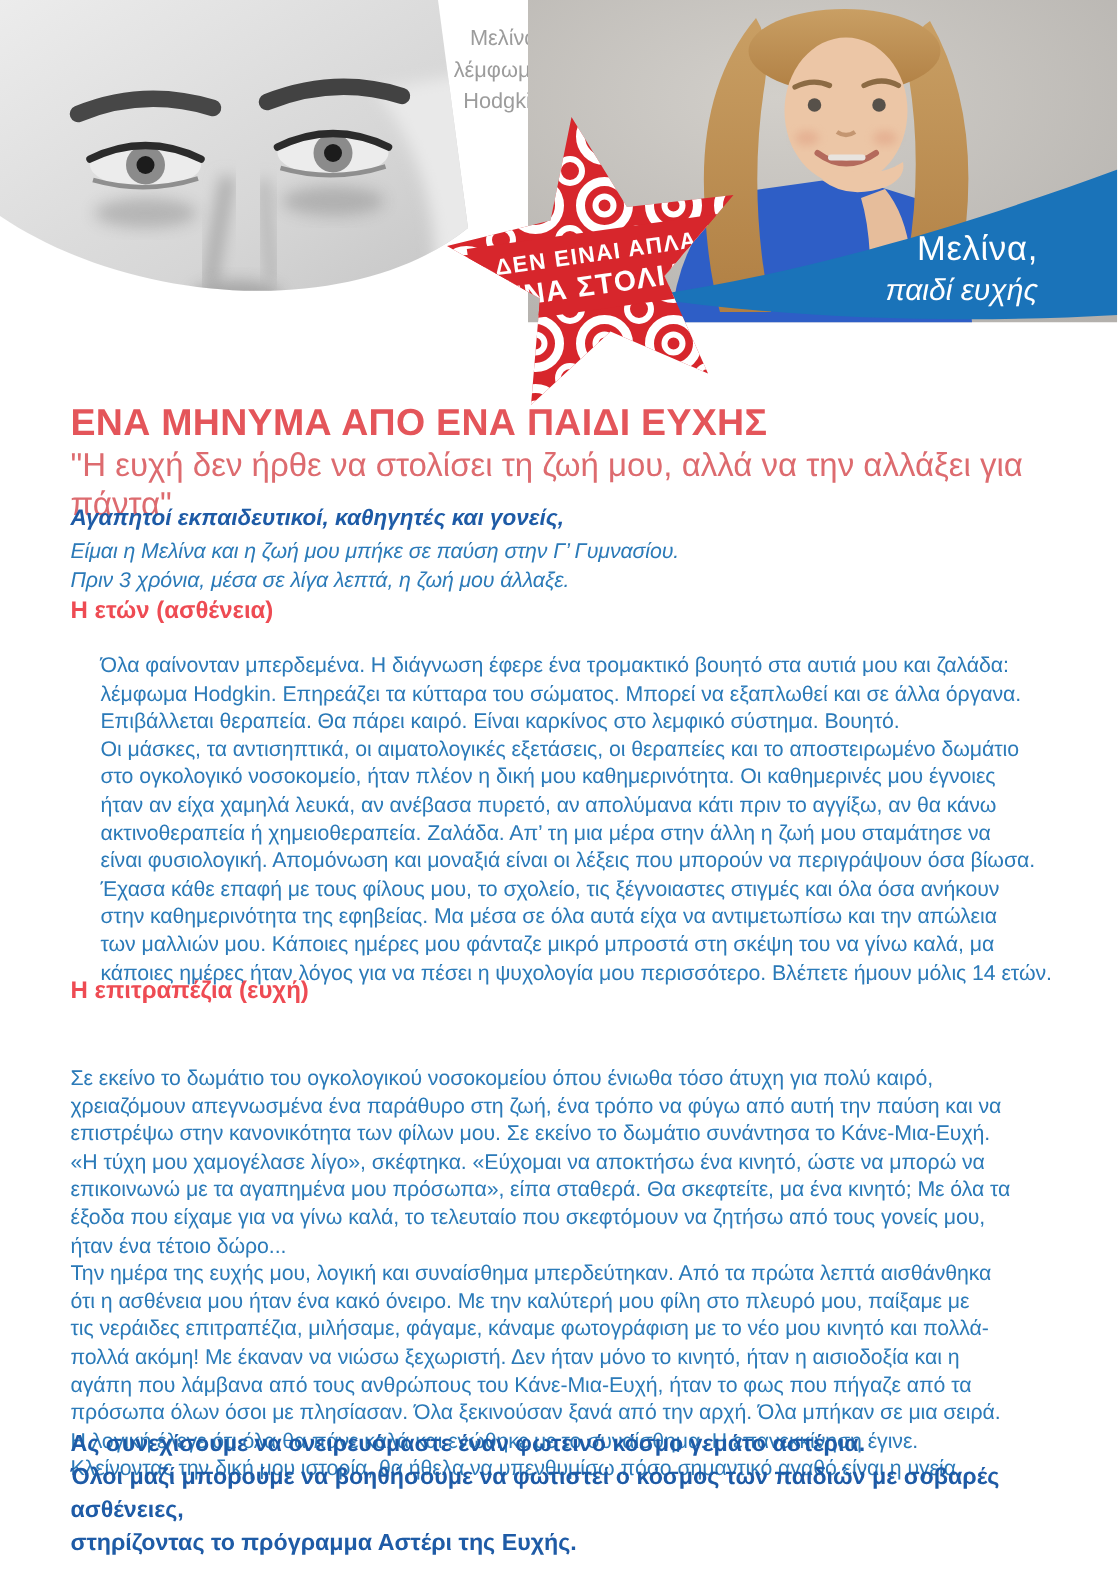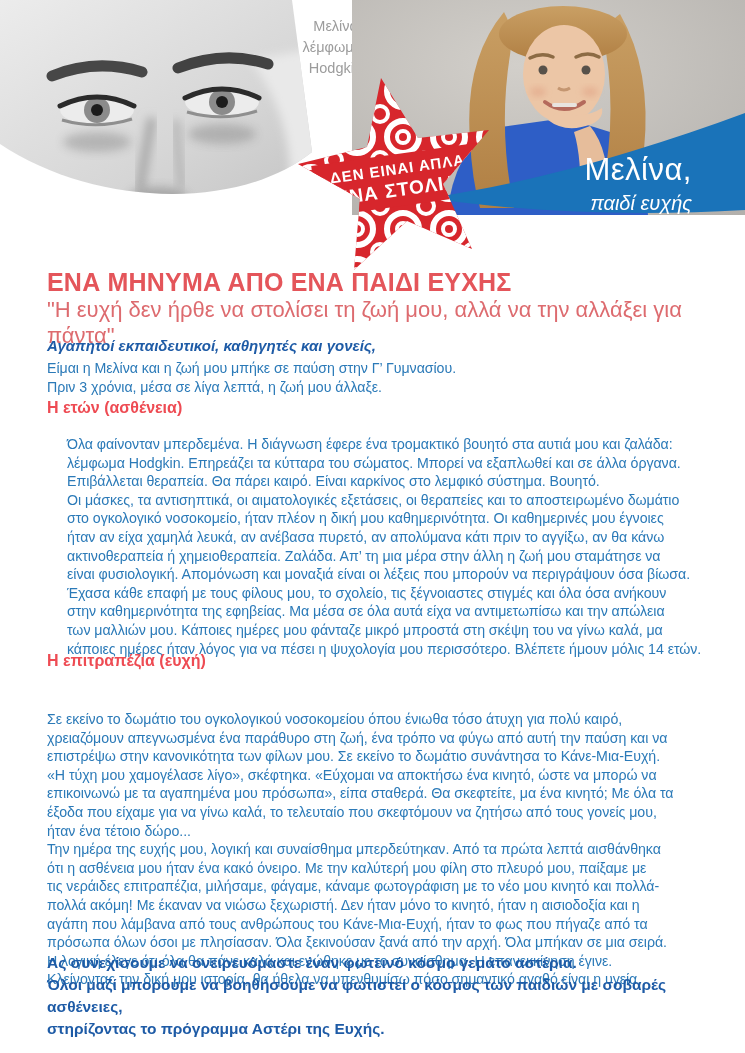--- a/index.html
+++ b/index.html
@@ -12,30 +12,30 @@
   .preline{white-space:pre-line;}
   
   #left-photo{left:0;top:0;}
   #photo-caption{
     left:240px;top:16px;width:122px;text-align:right;
     color:#9c9c9c;font-size:14.5px;line-height:21px;
   }
   #right-photo{left:352px;top:0;}
   #blue-ribbon{left:400px;top:100px;}
   #ribbon-text{right:53px;top:152px;width:260px;text-align:right;color:#ffffff;}
-  #ribbon-name{font-size:31px;letter-spacing:.5px;}
+  #ribbon-name{font-size:23px;letter-spacing:.5px;}
   #ribbon-subtitle{font-size:20px;font-style:italic;margin-top:4px;}
   #wish-star{left:288px;top:68px;}
   
   .article-col{left:47px;width:660px;}
   #page-title{top:268px;color:#e4555a;font-size:25px;font-weight:bold;letter-spacing:.2px;}
   #quote-subtitle{top:297px;color:#dd6b6f;font-size:22px;}
   #greeting{top:337px;color:#1e5ba6;font-size:15px;font-weight:bold;font-style:italic;}
   .bodytext{color:#2b7ab8;font-size:14.2px;line-height:18.6px;letter-spacing:-.05px;width:698px;}
-  #intro-text{top:359px;}
+  #intro-text{top:359px;font-style:italic;}
   .sect-head{color:#ee4b53;font-size:16px;font-weight:bold;}
   #section-1-heading{top:399px;}
   #section-1-body{top:435px;margin-left:20px;}
   #section-2-heading{top:652px;}
   #section-2-body{top:710px;}
   #closing-text{top:952px;color:#1e5ba6;font-size:15.5px;font-weight:bold;line-height:22px;width:698px;}
   #signature{top:1020px;color:#2b7ab8;font-size:15.5px;font-style:italic;}
 </style>
 </head>
 <body>

